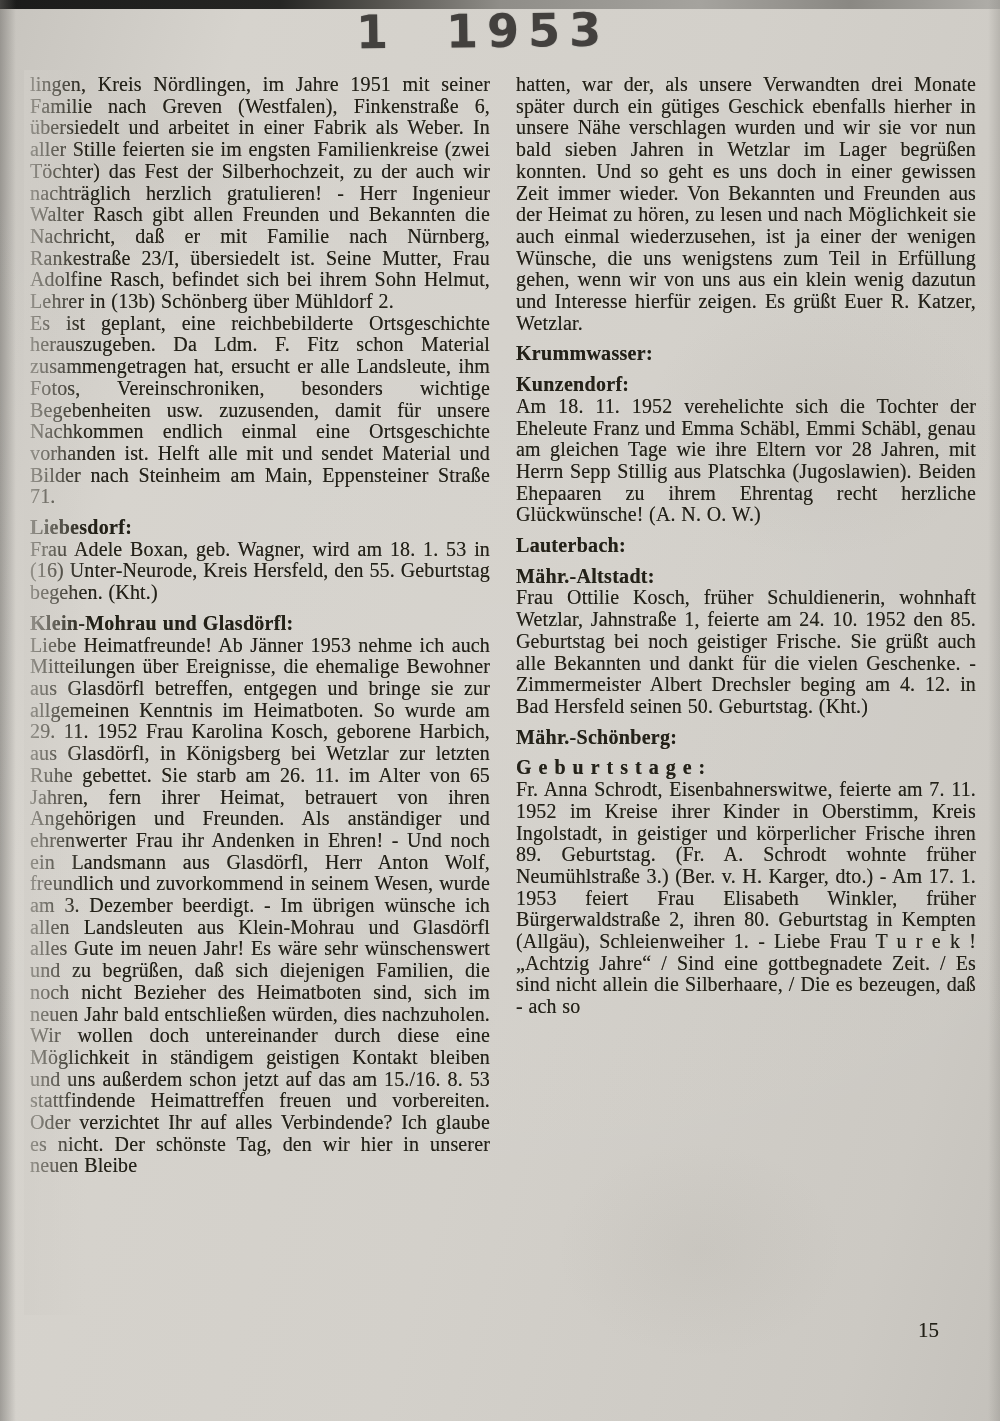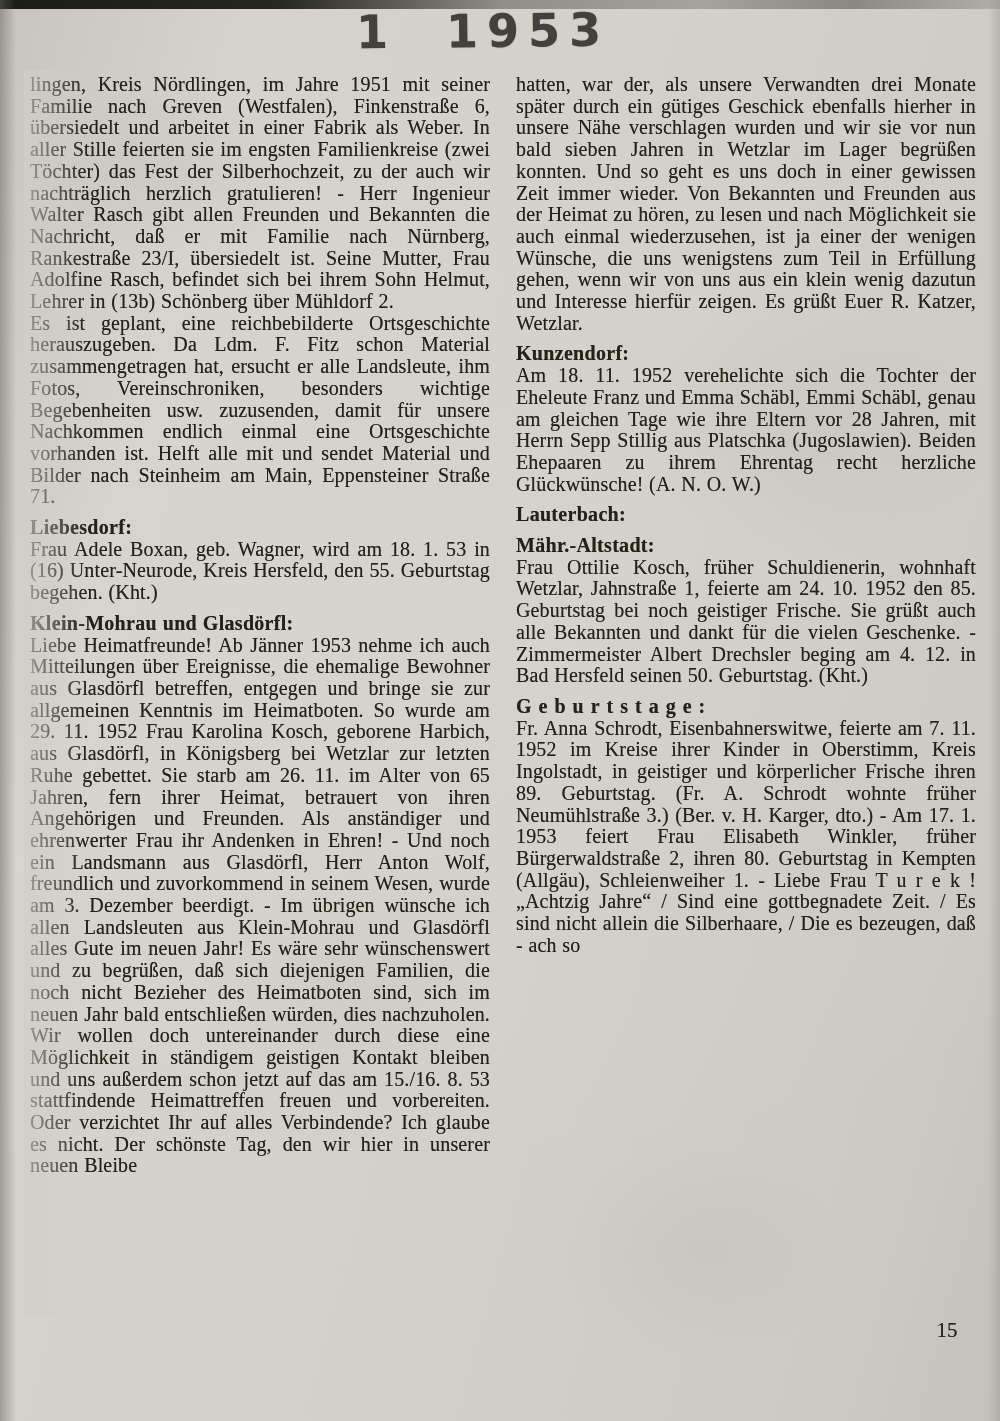--- a/index.html
+++ b/index.html
@@ -64,21 +64,21 @@
   .col h3{
     font-size:20px;line-height:21.7px;
     margin:9px 0 0 0;font-weight:bold;letter-spacing:0.3px;
     text-align:left;
   }
   .col .spaced{
     font-weight:bold;letter-spacing:7px;margin-top:9px;
   }
   .page-number{
     position:absolute;top:1318px;left:918px;width:58px;z-index:1;
-    text-align:center;font-size:21px;
+    text-align:left;font-size:21px;
     text-shadow:0 0 0.6px rgba(35,33,24,0.55);
   }
 </style>
 </head>
 <body>
 
 <div class="page">
 
   <div class="top-strip"></div>
   <div class="left-edge"></div>
@@ -95,25 +95,27 @@
       <p>lingen, Kreis Nördlingen, im Jahre 1951 mit seiner Familie nach Greven (Westfalen), Finkenstraße 6, übersiedelt und arbeitet in einer Fabrik als Weber. In aller Stille feierten sie im engsten Familienkreise (zwei Töchter) das Fest der Silberhochzeit, zu der auch wir nachträglich herzlich gratulieren! - Herr Ingenieur Walter Rasch gibt allen Freunden und Bekannten die Nachricht, daß er mit Familie nach Nürnberg, Rankestraße 23/I, übersiedelt ist. Seine Mutter, Frau Adolfine Rasch, befindet sich bei ihrem Sohn Helmut, Lehrer in (13b) Schönberg über Mühldorf 2.</p>
       <p>Es ist geplant, eine reichbebilderte Ortsgeschichte herauszugeben. Da Ldm. F. Fitz schon Material zusammengetragen hat, ersucht er alle Landsleute, ihm Fotos, Vereinschroniken, besonders wichtige Begebenheiten usw. zuzusenden, damit für unsere Nachkommen endlich einmal eine Ortsgeschichte vorhanden ist. Helft alle mit und sendet Material und Bilder nach Steinheim am Main, Eppensteiner Straße 71.</p>
       <h3>Liebesdorf:</h3>
       <p>Frau Adele Boxan, geb. Wagner, wird am 18. 1. 53 in (16) Unter-Neurode, Kreis Hersfeld, den 55. Geburtstag begehen. (Kht.)</p>
       <h3>Klein-Mohrau und Glasdörfl:</h3>
       <p>Liebe Heimatfreunde! Ab Jänner 1953 nehme ich auch Mitteilungen über Ereignisse, die ehemalige Bewohner aus Glasdörfl betreffen, entgegen und bringe sie zur allgemeinen Kenntnis im Heimatboten. So wurde am 29. 11. 1952 Frau Karolina Kosch, geborene Harbich, aus Glasdörfl, in Königsberg bei Wetzlar zur letzten Ruhe gebettet. Sie starb am 26. 11. im Alter von 65 Jahren, fern ihrer Heimat, betrauert von ihren Angehörigen und Freunden. Als anständiger und ehrenwerter Frau ihr Andenken in Ehren! - Und noch ein Landsmann aus Glasdörfl, Herr Anton Wolf, freundlich und zuvorkommend in seinem Wesen, wurde am 3. Dezember beerdigt. - Im übrigen wünsche ich allen Landsleuten aus Klein-Mohrau und Glasdörfl alles Gute im neuen Jahr! Es wäre sehr wünschenswert und zu begrüßen, daß sich diejenigen Familien, die noch nicht Bezieher des Heimatboten sind, sich im neuen Jahr bald entschließen würden, dies nachzuholen. Wir wollen doch untereinander durch diese eine Möglichkeit in ständigem geistigen Kontakt bleiben und uns außerdem schon jetzt auf das am 15./16. 8. 53 stattfindende Heimattreffen freuen und vorbereiten. Oder verzichtet Ihr auf alles Verbindende? Ich glaube es nicht. Der schönste Tag, den wir hier in unserer neuen Bleibe</p>
     </div>
 
     <div class="col">
       <p>hatten, war der, als unsere Verwandten drei Monate später durch ein gütiges Geschick ebenfalls hierher in unsere Nähe verschlagen wurden und wir sie vor nun bald sieben Jahren in Wetzlar im Lager begrüßen konnten. Und so geht es uns doch in einer gewissen Zeit immer wieder. Von Bekannten und Freunden aus der Heimat zu hören, zu lesen und nach Möglichkeit sie auch einmal wiederzusehen, ist ja einer der wenigen Wünsche, die uns wenigstens zum Teil in Erfüllung gehen, wenn wir von uns aus ein klein wenig dazutun und Interesse hierfür zeigen. Es grüßt Euer R. Katzer, Wetzlar.</p>
+      <h3>Krummwasser:</h3>
       <h3>Kunzendorf:</h3>
       <p>Am 18. 11. 1952 verehelichte sich die Tochter der Eheleute Franz und Emma Schäbl, Emmi Schäbl, genau am gleichen Tage wie ihre Eltern vor 28 Jahren, mit Herrn Sepp Stillig aus Platschka (Jugoslawien). Beiden Ehepaaren zu ihrem Ehrentag recht herzliche Glückwünsche! (A. N. O. W.)</p>
       <h3>Lauterbach:</h3>
       <h3>Mähr.-Altstadt:</h3>
       <p>Frau Ottilie Kosch, früher Schuldienerin, wohnhaft Wetzlar, Jahnstraße 1, feierte am 24. 10. 1952 den 85. Geburtstag bei noch geistiger Frische. Sie grüßt auch alle Bekannten und dankt für die vielen Geschenke. - Zimmermeister Albert Drechsler beging am 4. 12. in Bad Hersfeld seinen 50. Geburtstag. (Kht.)</p>
+      <h3>Mähr.-Schönberg:</h3>
       <p class="spaced">Geburtstage:</p>
       <p>Fr. Anna Schrodt, Eisenbahnerswitwe, feierte am 7. 11. 1952 im Kreise ihrer Kinder in Oberstimm, Kreis Ingolstadt, in geistiger und körperlicher Frische ihren 89. Geburtstag. (Fr. A. Schrodt wohnte früher Neumühlstraße 3.) (Ber. v. H. Karger, dto.) - Am 17. 1. 1953 feiert Frau Elisabeth Winkler, früher Bürgerwaldstraße 2, ihren 80. Geburtstag in Kempten (Allgäu), Schleienweiher 1. - Liebe Frau T u r e k ! „Achtzig Jahre“ / Sind eine gottbegnadete Zeit. / Es sind nicht allein die Silberhaare, / Die es bezeugen, daß - ach so</p>
     </div>
 
   </div>
 
   <div class="fade-left"></div>
 
   <div class="page-number">15</div>
 

